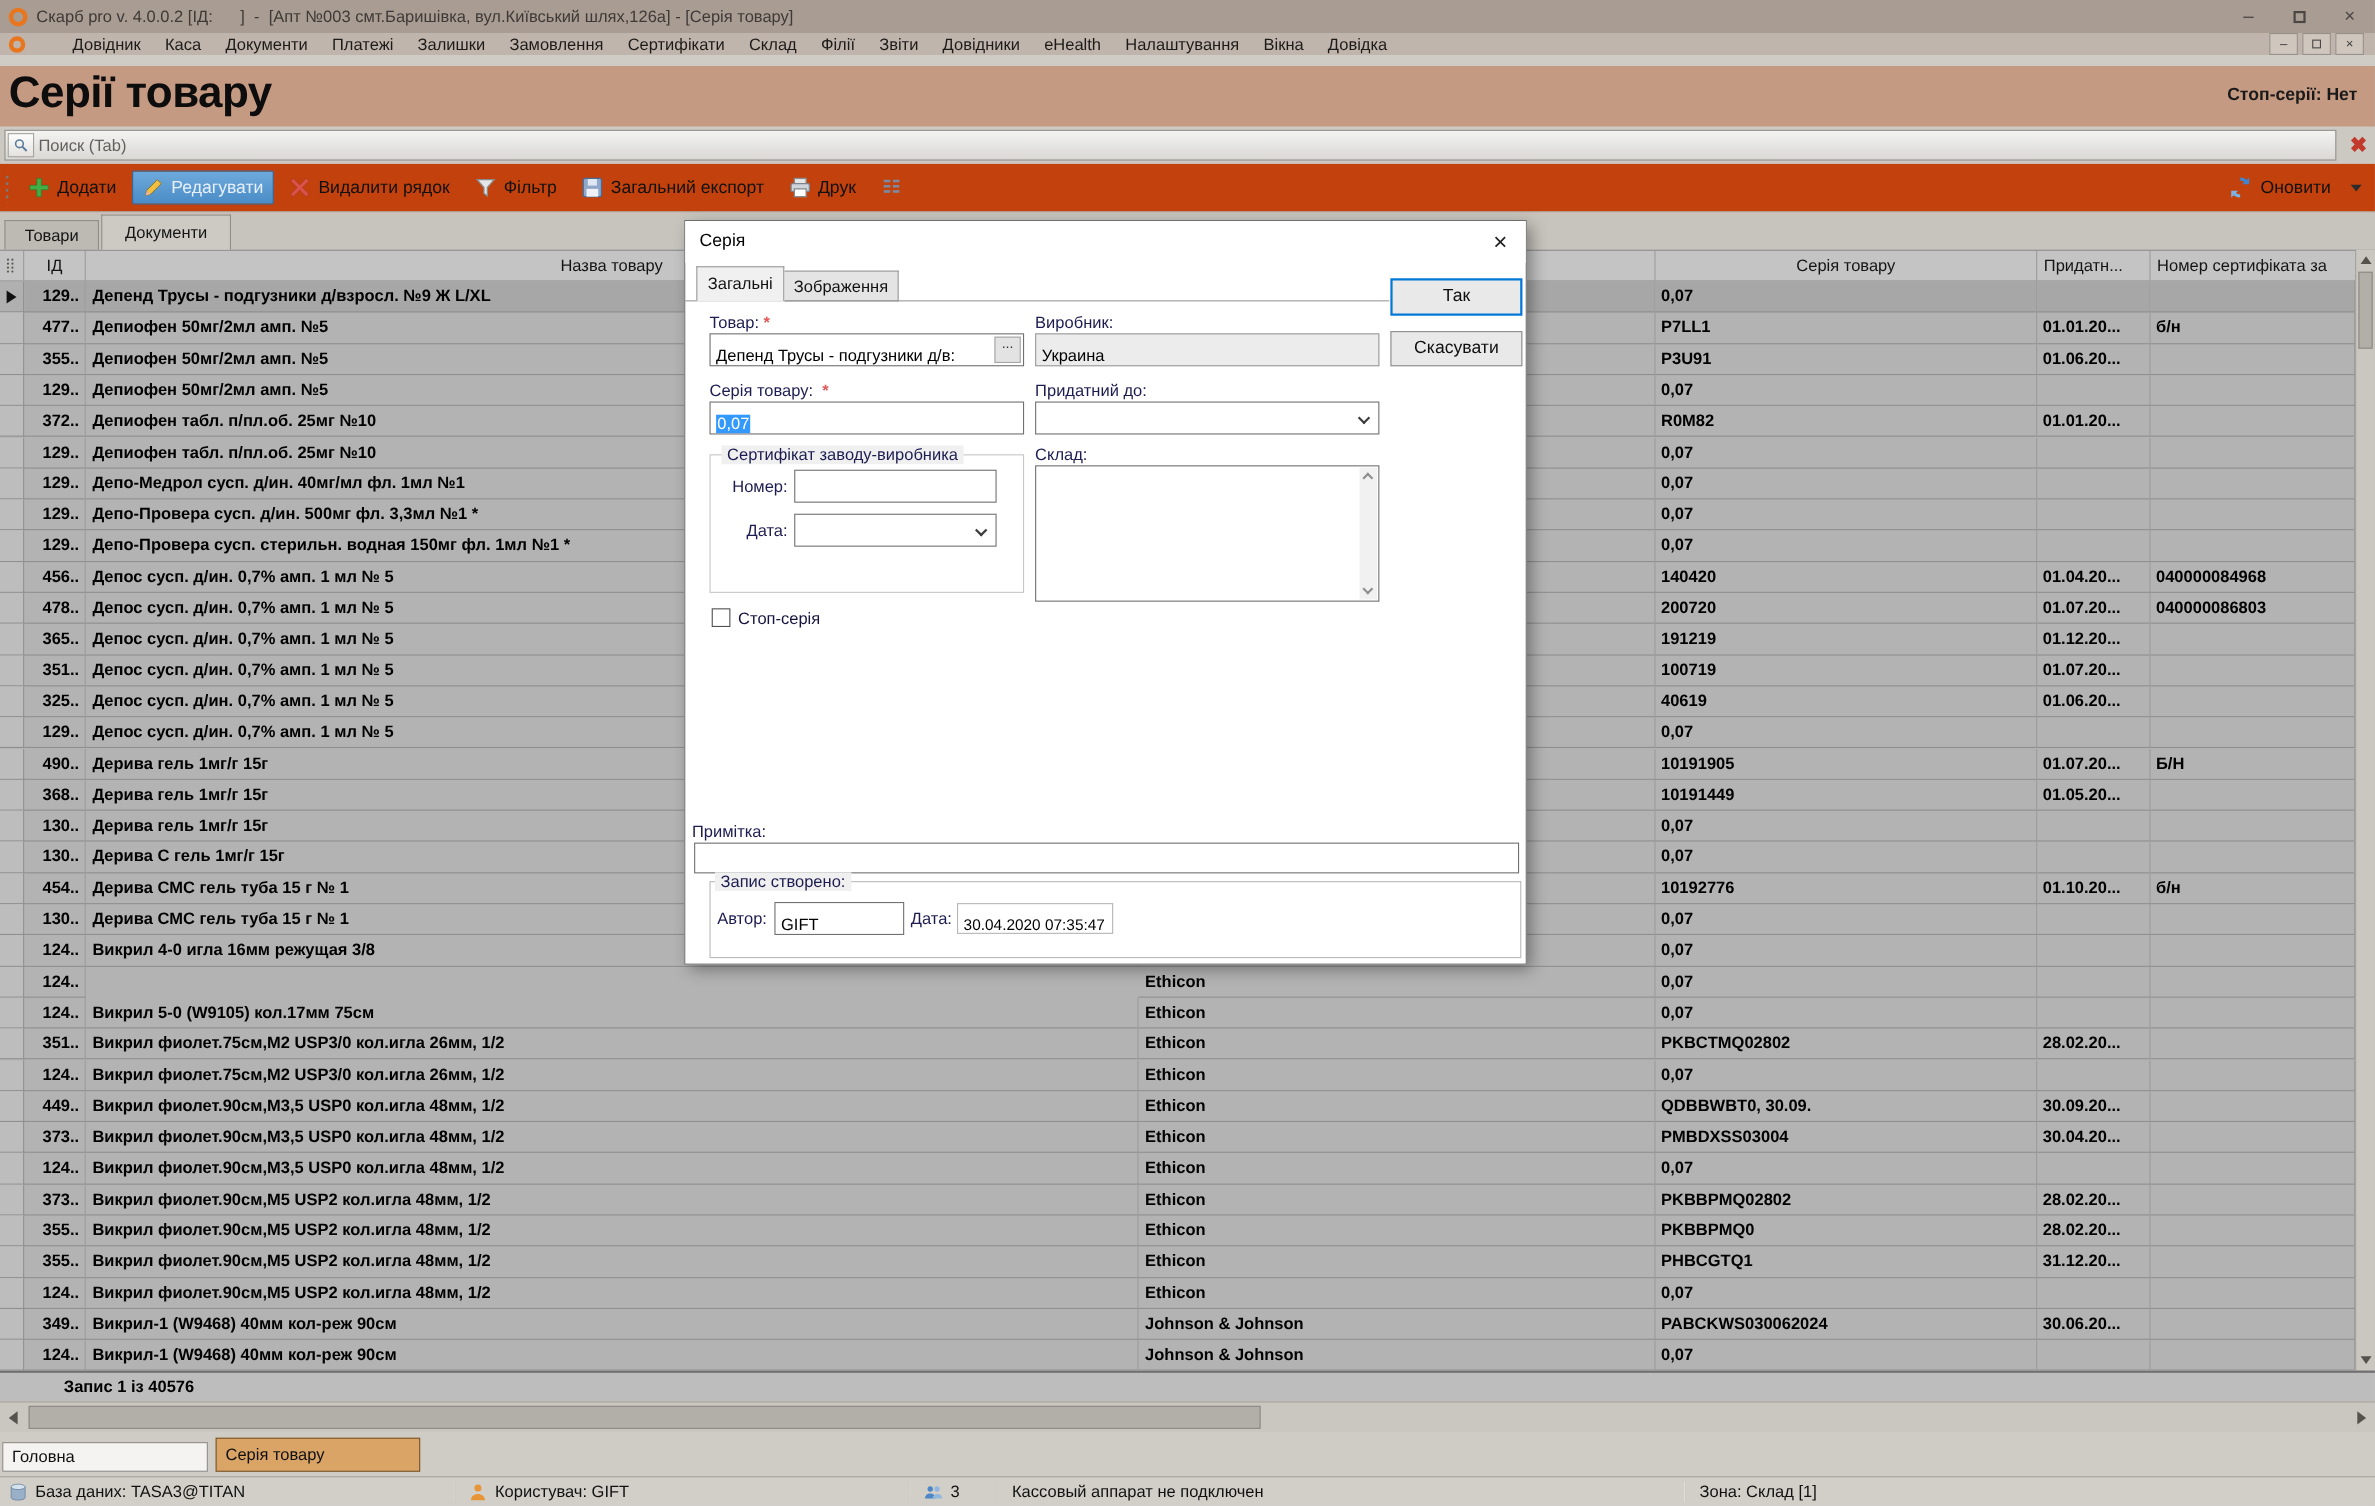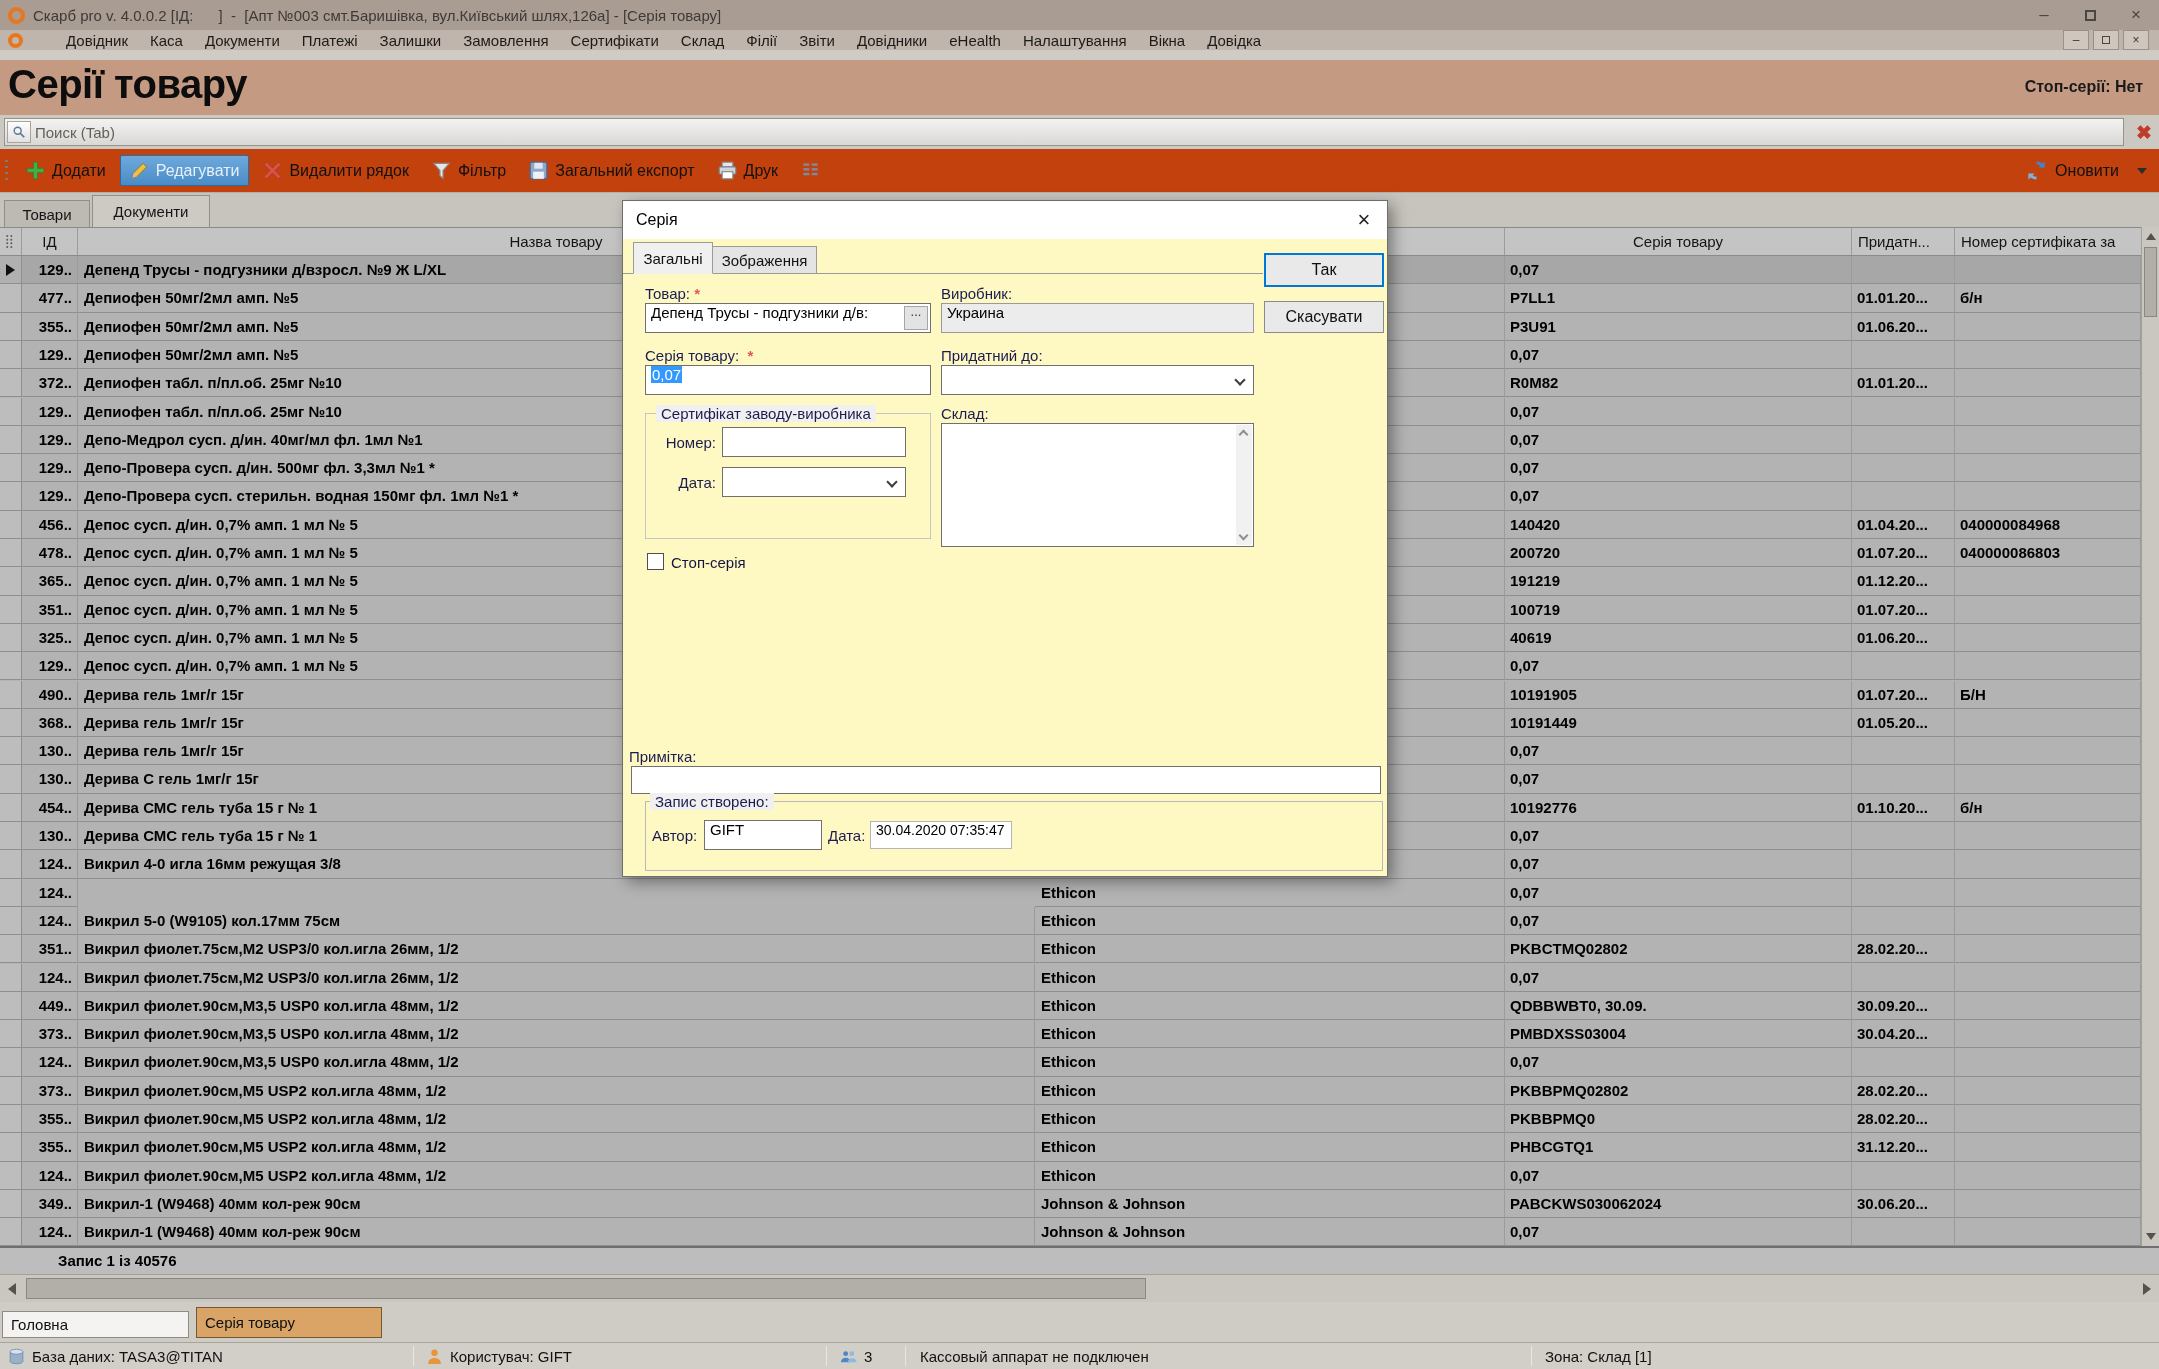--- a/index.html
+++ b/index.html
@@ -120,39 +120,39 @@
   .btab.series { left:196px; top:1px; width:186px; height:31px; background:#d9a466; border:1px solid #77572f; }
 
   
   .statusbar { left:0; top:1342px; width:2159px; height:27px; background:#d2cfc9; border-top:1px solid #a7a49e;
                font-size:15px; color:#111; }
   .sb-item { position:absolute; top:0; height:26px; display:flex; align-items:center; gap:7px; }
   .sb-sep { position:absolute; top:3px; width:1px; height:20px; background:#9b978f; border-right:1px solid #e8e6e2; }
   .sb-item svg { width:17px; height:17px; }
 
   
-  .dialog { left:622px; top:200px; width:766px; height:677px; background:#fef9c3;
+  .dialog { left:622px; top:200px; width:766px; height:677px; background:#ffffff;
             border:1px solid #6e6e6e; box-shadow:5px 5px 14px rgba(0,0,0,.38); z-index:50; }
   .dlg-title { position:absolute; left:0; top:0; width:100%; height:38px; background:#ffffff;
                font-size:16px; color:#000; line-height:38px; padding-left:13px; }
   .dlg-close { position:absolute; right:8px; top:4px; width:30px; height:30px; display:flex;
                align-items:center; justify-content:center; font-size:22px; color:#222; }
   .dlg-tab { position:absolute; font-size:15px; color:#121212; display:flex; align-items:center;
              justify-content:center; border:1px solid #9a9a9a; }
   .dlg-tab.t1 { left:10px; top:41px; width:80px; height:32px; background:#f0f0f0; border-bottom:1px solid #f0f0f0; z-index:3; }
   .dlg-tab.t2 { left:90px; top:45px; width:104px; height:28px; background:#e4e4e4; border-left:none; }
   .tabline { position:absolute; left:0px; top:72px; width:640px; height:1px; background:#9a9a9a; }
   .dlg-btn { position:absolute; left:641px; width:120px; font-size:16px; color:#0f0f0f;
              display:flex; align-items:center; justify-content:center; background:#e9e9e9; }
   .dlg-btn.ok { top:52px; height:34px; border:2px solid #0078d7; }
   .dlg-btn.cancel { top:100px; height:32px; border:1px solid #8a8a8a; }
   .dlabel { position:absolute; font-size:15px; color:#1c1c50; }
   .req { color:#e05a5a; font-weight:bold; }
   .dinput { position:absolute; background:#fff; border:1px solid #707070; font-size:15px; color:#000;
-            display:flex; align-items:flex-start; padding:0 5px; overflow:hidden; white-space:nowrap; }
+            display:flex; align-items:flex-end; padding:0 5px; overflow:hidden; white-space:nowrap; }
   .dinput.disabled { background:#ececec; border-color:#9a9a9a; }
   .browse-btn { position:absolute; right:2px; top:2px; width:24px; height:24px; background:#e3e3e3;
                 border:1px solid #a5a5a5; font-size:13px; line-height:10px; text-align:center; color:#333; }
   .sel-text { background:#3399ff; color:#fff; padding:0 1px; }
   .combo-chevron { position:absolute; right:9px; top:10px; width:8px; height:8px;
                    border-right:2px solid #3c3c3c; border-bottom:2px solid #3c3c3c; transform:rotate(45deg); }
   .groupbox { position:absolute; border:1px solid #c0c0c0; }
   .gb-legend { position:absolute; top:-9px; left:10px; background:#f0f0f0; padding:0 5px;
                font-size:15px; color:#1c1c50; }
   .mini-scroll { position:absolute; right:1px; top:1px; width:16px; bottom:1px; background:#f1f1f1; }

